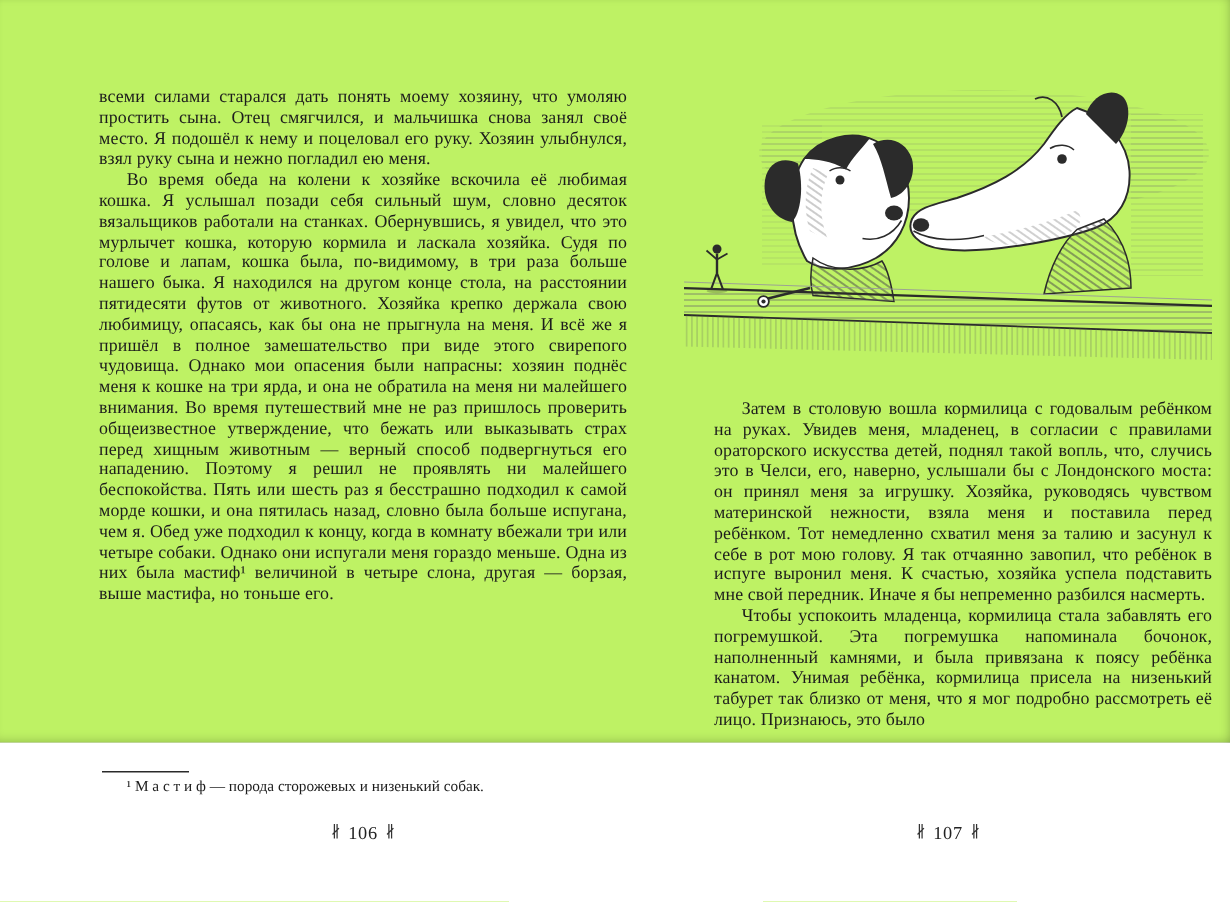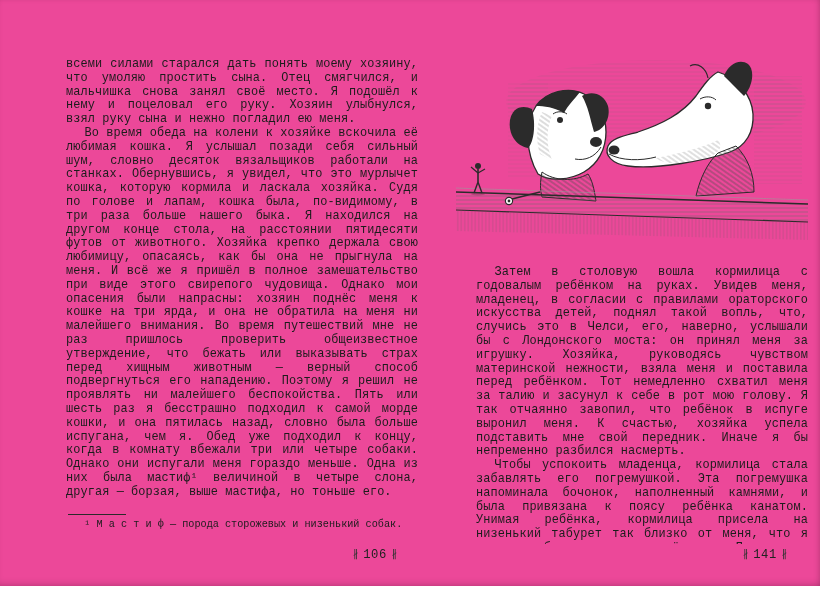--- a/index.html
+++ b/index.html
@@ -4,25 +4,24 @@
 <style>
   html, body { margin:0; padding:0; }
   body {
     width:820px; height:601px;
     background:#ffffff;
     font-family:"Liberation Serif","DejaVu Serif",serif;
     color:#1c1c1c;
     overflow:hidden;
   }
   .spread {
-    position:relative; width:820px; height:586px; background:#ec4899;
+    position:relative; width:820px; height:495px; background:#bef264;
     box-shadow: inset -5px 0 7px -5px rgba(0,0,0,.22),
                 inset 0 -6px 8px -6px rgba(0,0,0,.25),
                 inset 0 4px 6px -5px rgba(0,0,0,.08);
-    font-family: Liberation Mono, monospace;
   }
   .page { position:absolute; top:0; height:601px; }
   .page.left  { left:66px;  width:352px; }
   .page.right { left:456px; width:352px; }
 
   .text-block {
     position:absolute; left:0; right:0;
     text-align:justify;
     font-size:11.9px; line-height:13.8px;
     letter-spacing:0.1px;
@@ -33,21 +32,21 @@
   .text-block p { margin:0; text-indent:1.55em; }
   .text-block p.no-indent { text-indent:0; }
 
   .illustration { position:absolute; top:54px; left:0; width:352px; height:198px; }
   .illustration svg { display:block; }
 
   .footnote-block { position:absolute; left:0; right:0; top:514px; }
   .footnote-rule  { width:58px; height:1px; background:#2a2a2a; margin:0 0 4px 2px; }
   .footnote       { font-size:10.2px; line-height:12.5px; text-indent:1.8em; text-align:left; margin:0; }
 
-  .page-number { position:absolute; left:0; right:16px; top:548px; text-align:right; font-size:12.2px; color:#222; }
+  .page-number { position:absolute; left:0; right:0; top:548px; text-align:center; font-size:12.2px; color:#222; }
   .page-number .orn { font-size:10.5px; color:#333; margin:0 5px; position:relative; top:-1px; }
   .page-number .num { letter-spacing:0.5px; }
 </style>
 </head>
 <body>
 
 <div class="spread">
 
   <div class="page left">
     <div class="text-block">
@@ -127,17 +126,17 @@
         </g>
       </svg>
     </div>
 
     <div class="text-block">
       <p>Затем в столовую вошла кормилица с годовалым ребёнком на руках. Увидев меня, младенец, в согласии с правилами ораторского искусства детей, поднял такой вопль, что, случись это в Челси, его, наверно, услышали бы с Лондонского моста: он принял меня за игрушку. Хозяйка, руководясь чувством материнской нежности, взяла меня и поставила перед ребёнком. Тот немедленно схватил меня за талию и засунул к себе в рот мою голову. Я так отчаянно завопил, что ребёнок в испуге выронил меня. К счастью, хозяйка успела подставить мне свой передник. Иначе я бы непременно разбился насмерть.</p>
       <p>Чтобы успокоить младенца, кормилица стала забавлять его погремушкой. Эта погремушка напоминала бочонок, наполненный камнями, и была привязана к поясу ребёнка канатом. Унимая ребёнка, кормилица присела на низенький табурет так близко от меня, что я мог подробно рассмотреть её лицо. Признаюсь, это было</p>
     </div>
 
     <div class="page-number">
-      <span class="orn">∦</span><span class="num">141</span><span class="orn">∦</span>
+      <span class="orn">∦</span><span class="num">107</span><span class="orn">∦</span>
     </div>
   </div>
 
 </div>
 
 </body></html>

